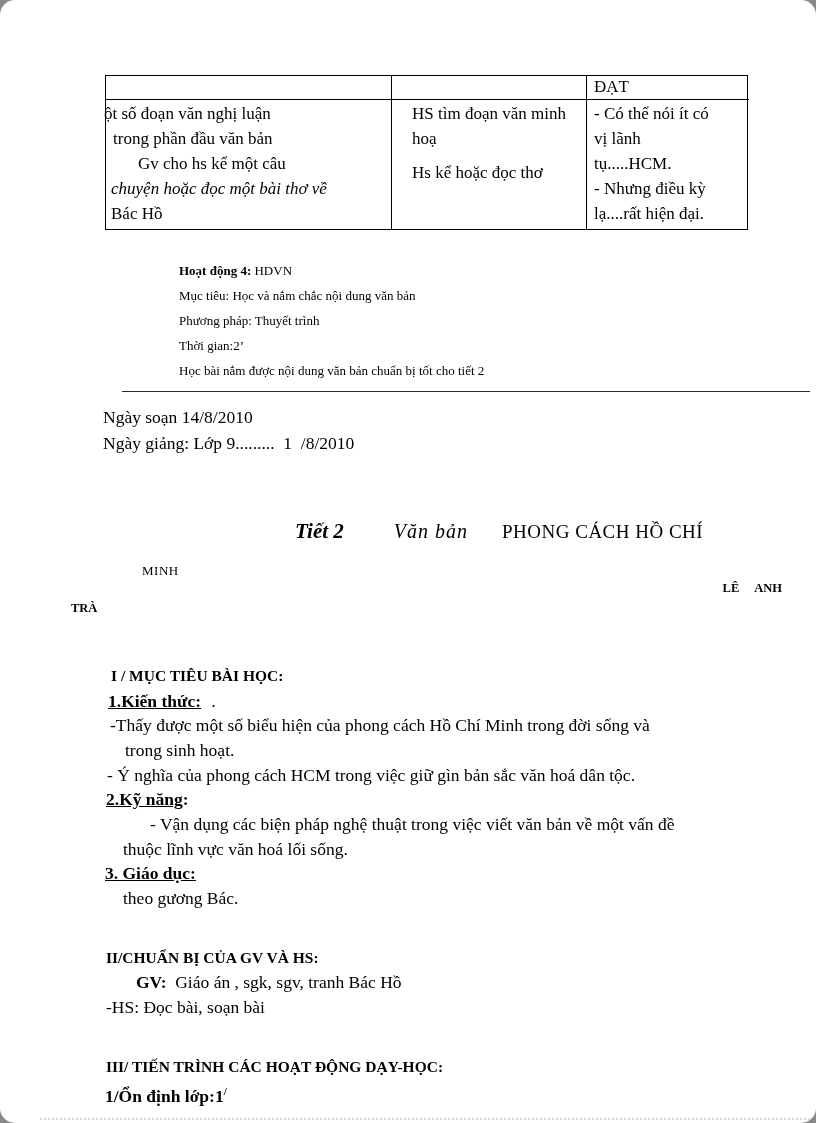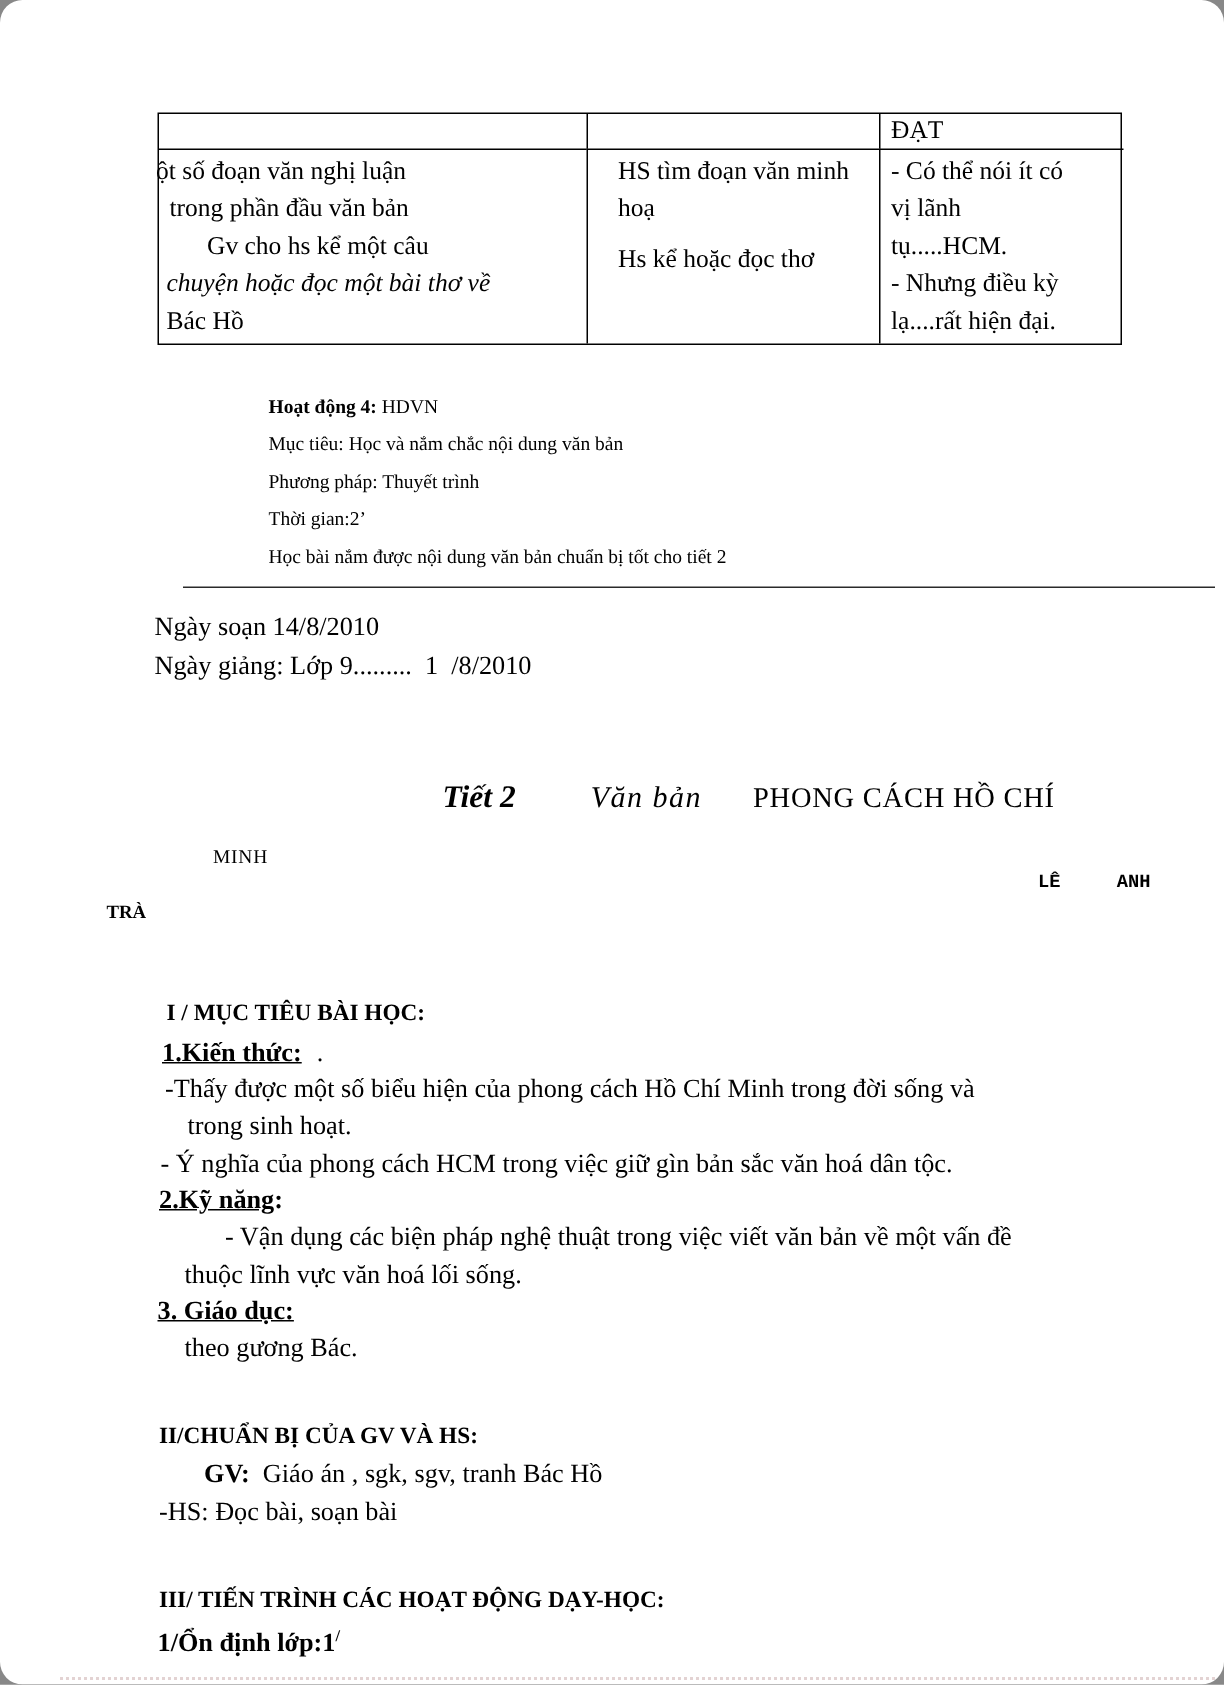--- a/index.html
+++ b/index.html
@@ -56,21 +56,21 @@
     position:absolute;left:103px;top:404px;
     font-size:17.5px;line-height:26px;
   }
 
   
   .titleline{position:absolute;left:295px;top:519px;white-space:nowrap;}
   .tiet{font-size:21px;font-weight:bold;font-style:italic;}
   .vanban{font-size:20px;font-style:italic;margin-left:46px;letter-spacing:1px;}
   .tname{font-size:19px;margin-left:30px;letter-spacing:0.5px;}
   .tname2{position:absolute;left:142px;top:563px;font-size:13px;letter-spacing:0.5px;}
-  .author1{position:absolute;right:49px;top:581px;font-size:12.5px;font-weight:bold;font-family:Liberation Mono, monospace;}
+  .author1{position:absolute;right:34px;top:581px;font-size:12.5px;font-weight:bold;}
   .author2{position:absolute;left:71px;top:601px;font-size:12.5px;font-weight:bold;}
 
   
   .docbody{
     position:absolute;left:105px;top:629px;width:672px;
     font-size:17.5px;line-height:24.65px;
   }
   .docbody .line{white-space:pre-wrap;}
   .h-roman{font-size:15.5px;font-weight:bold;margin-top:35px;}
   .u{font-weight:bold;text-decoration:underline;}

